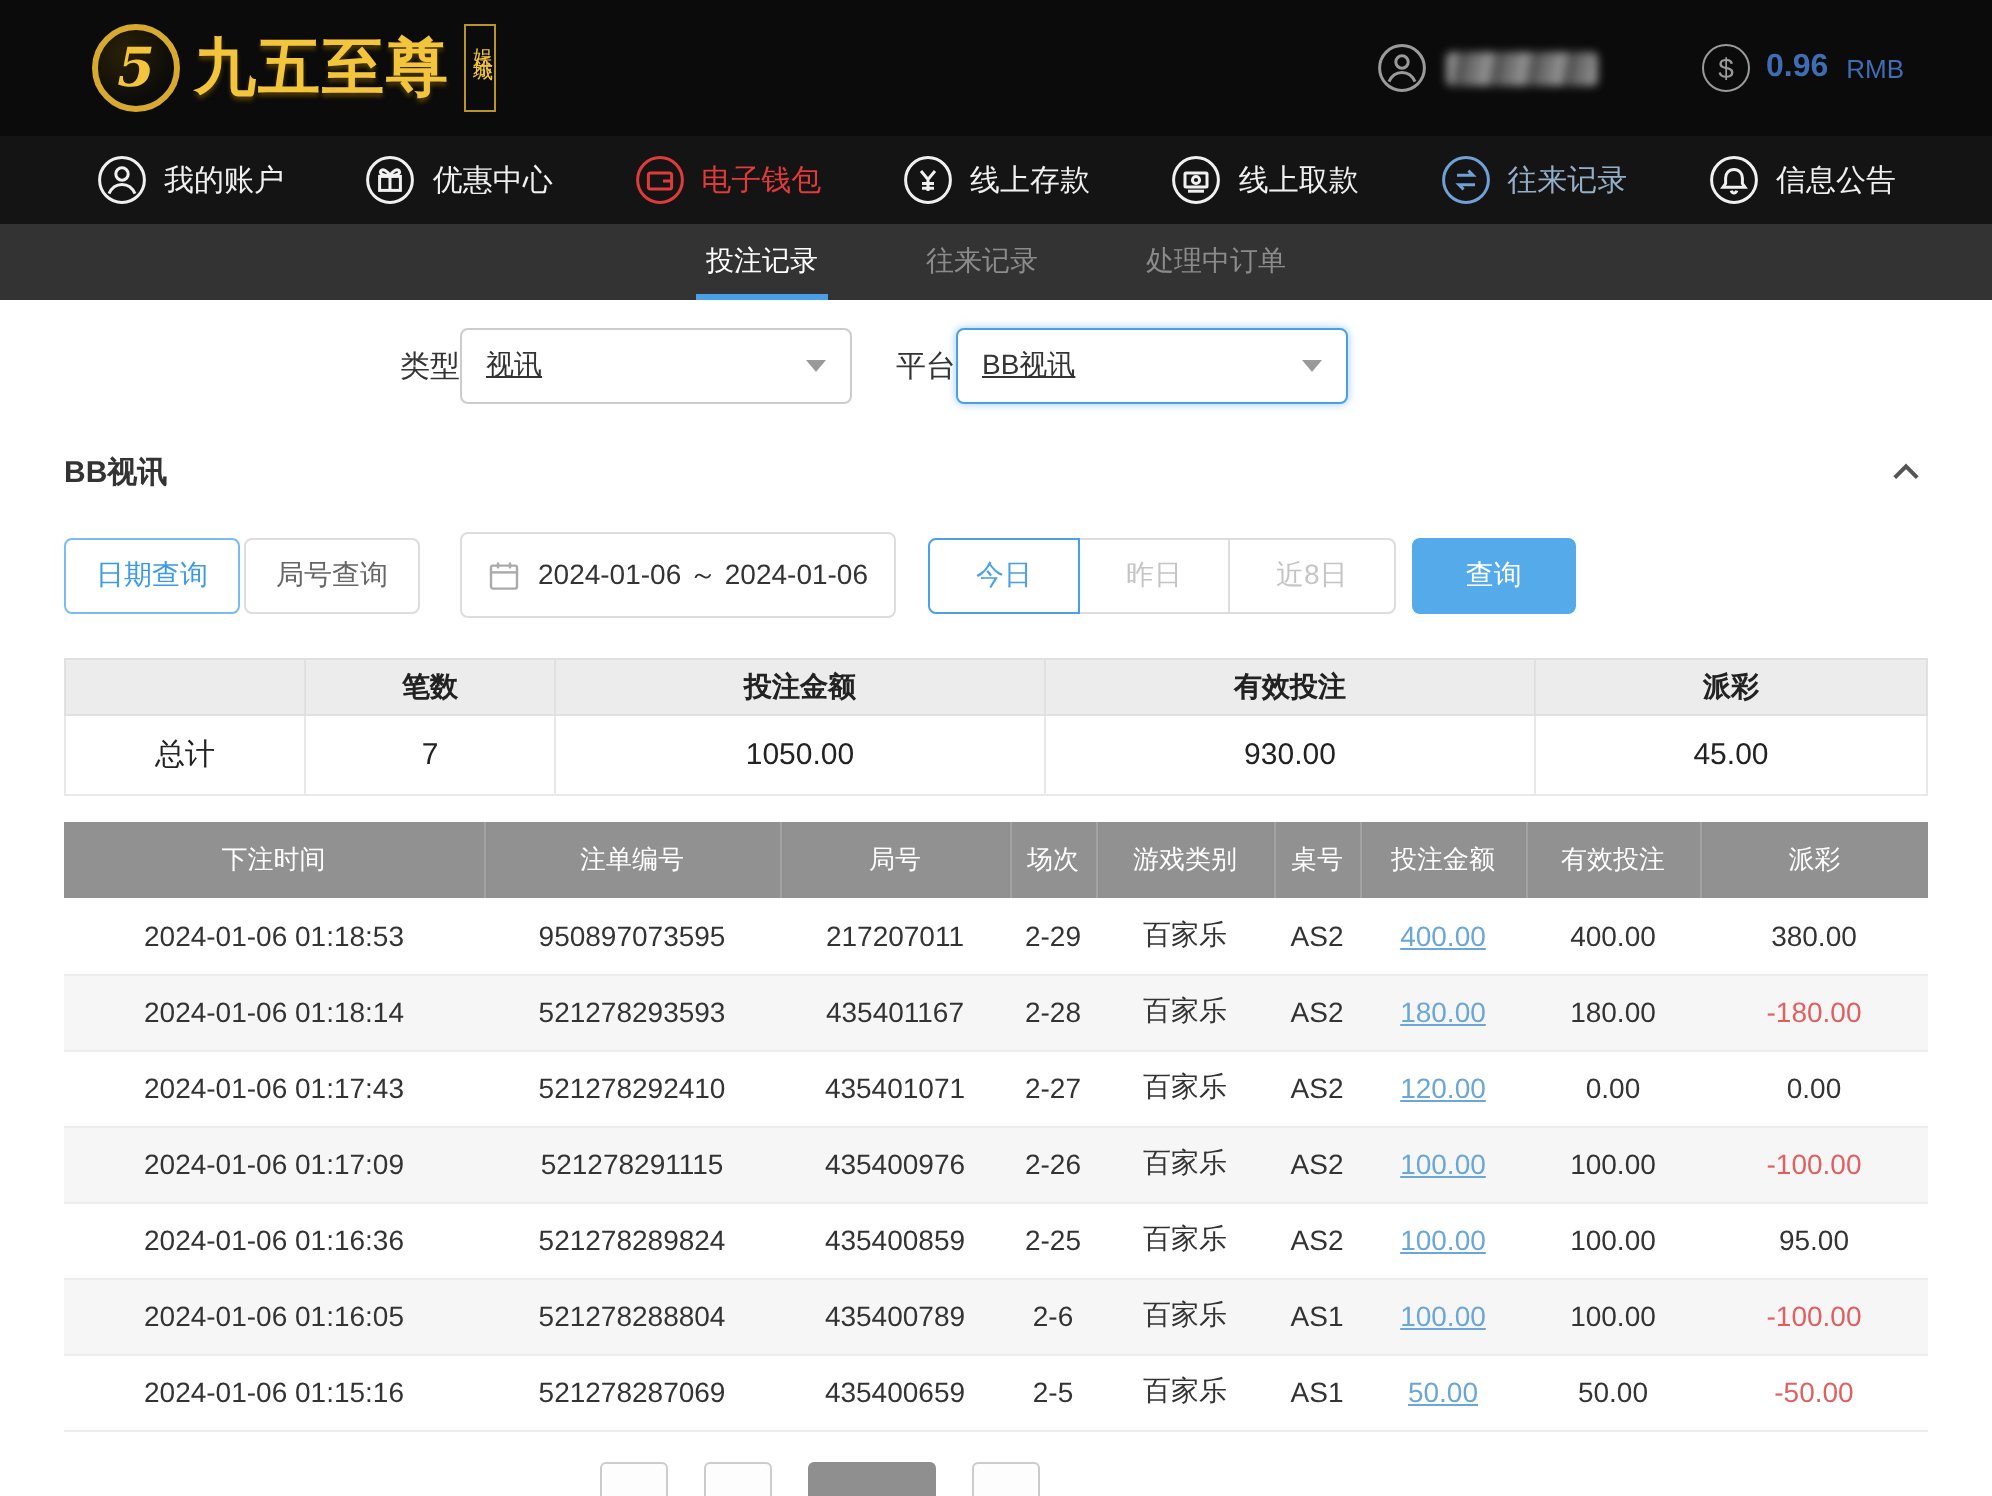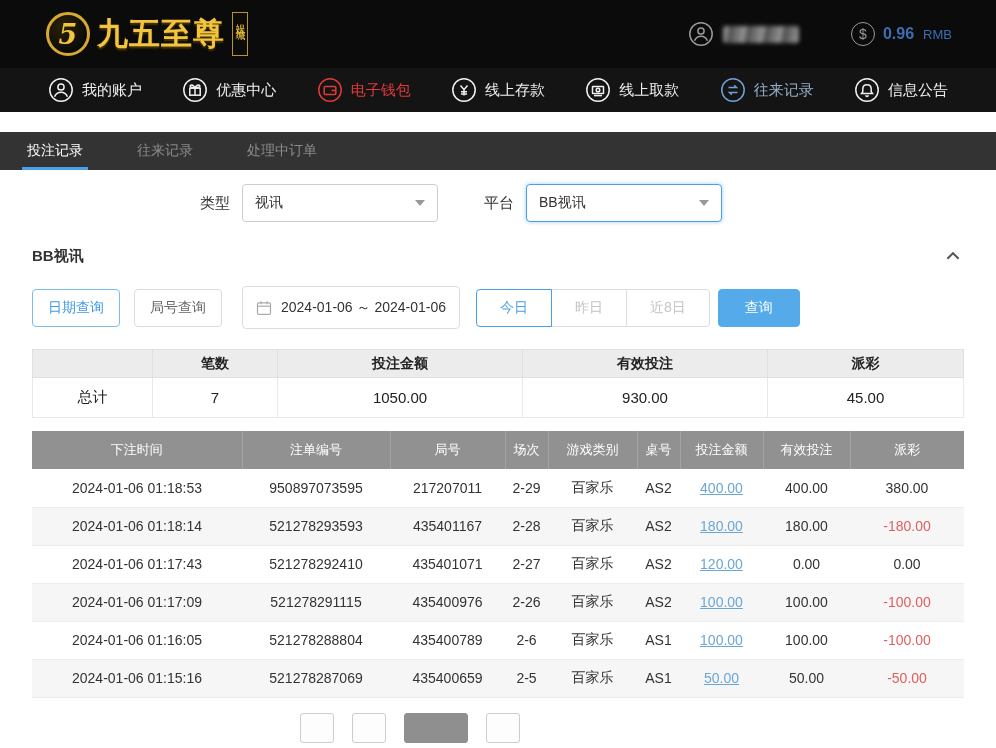--- a/index.html
+++ b/index.html
@@ -32,44 +32,44 @@
 
   
   .mainnav{height:44px;background:#141414;display:flex;align-items:center;justify-content:space-between;padding:0 48px;}
   .nav-item{display:flex;align-items:center;gap:8px;color:#f0f0f0;font-size:15px;cursor:pointer;white-space:nowrap;}
   .nav-item svg{width:26px;height:26px;display:block;}
   .nav-item.nav-red{color:var(--nav-red);}
   .nav-item.nav-blue{color:#6fa0d6;}
   .nav-item.nav-blue .nav-label{color:#94aec8;}
 
   
-  .tabbar{height:38px;background:#333;display:flex;margin-top:20px;}
+  .tabbar{height:38px;background:#333;display:flex;justify-content:center;}
   .tab{margin:0 22px;padding:3px 5px 0 5px;display:flex;align-items:center;color:#8b8b8b;font-size:14px;
     cursor:pointer;border-bottom:3px solid transparent;}
   .tab.active{color:#fff;border-bottom-color:var(--accent);}
 
   
-  .filters{display:flex;align-items:center;padding:14px 0 8px 200px;gap:12px;background:#fff;}
+  .filters{display:flex;align-items:center;padding:14px 0 8px 200px;background:#fff;}
   .filter-label{font-size:15px;color:#333;}
   .select{width:196px;height:38px;border:1px solid #ccc;border-radius:4px;display:flex;align-items:center;
-    justify-content:space-between;padding:0 12px;font-size:14px;color:#333;cursor:pointer;background:#fff;}
+    justify-content:space-between;padding:0 12px;font-size:14px;color:#333;cursor:pointer;background:#fff;text-decoration:underline;}
   .select .caret{width:0;height:0;border-left:5px solid transparent;border-right:5px solid transparent;border-top:6px solid #999;}
   .select.focused{border-color:var(--accent);box-shadow:0 0 4px rgba(74,159,232,.55);}
   .filters .gap{width:22px;}
 
   
   .content{padding:0 32px;}
   .section-head{display:flex;align-items:center;justify-content:space-between;margin-top:10px;height:32px;}
   .section-title{font-size:15px;font-weight:bold;color:#333;}
   .collapse-btn{cursor:pointer;display:flex;padding:2px;}
 
   .query-row{display:flex;align-items:center;margin-top:14px;}
   .btn{height:38px;display:flex;align-items:center;justify-content:center;border-radius:4px;font-size:14px;cursor:pointer;background:#fff;white-space:nowrap;}
   .btn-blue-outline{border:1px solid #7bbcee;color:#3d9ae8;padding:0 15px;}
-  .btn-gray-outline{border:1px solid #ddd;color:#666;padding:0 15px;margin-left:14px;}
+  .btn-gray-outline{border:1px solid #ddd;color:#666;padding:0 15px;margin-left:2px;}
   .date-box{height:43px;border:1px solid #ddd;border-radius:4px;display:flex;align-items:center;gap:9px;
     padding:0 13px;font-size:14px;color:#333;margin-left:20px;cursor:pointer;background:#fff;}
   .seg-group{display:flex;margin-left:16px;}
   .seg{height:38px;padding:0 23px;display:flex;align-items:center;font-size:14px;color:#c5c5c5;
     border:1px solid #ddd;background:#fff;margin-left:-1px;cursor:pointer;}
   .seg:first-child{border-radius:4px 0 0 4px;margin-left:0;}
   .seg:last-child{border-radius:0 4px 4px 0;}
   .seg.active{border-color:var(--accent);color:var(--accent);position:relative;z-index:1;}
   .btn-primary{background:#55aae9;border:1px solid #55aae9;color:#fff;padding:0 26px;margin-left:8px;}
 
@@ -357,20 +357,31 @@
             <td>521278291115</td>
             <td>435400976</td>
             <td>2-26</td>
             <td>百家乐</td>
             <td>AS2</td>
             <td class="amt-link">100.00</td>
             <td>100.00</td>
             <td class="neg">-100.00</td>
           </tr>
           <tr>
+            <td>2024-01-06 01:16:36</td>
+            <td>521278289824</td>
+            <td>435400859</td>
+            <td>2-25</td>
+            <td>百家乐</td>
+            <td>AS2</td>
+            <td class="amt-link">100.00</td>
+            <td>100.00</td>
+            <td>95.00</td>
+          </tr>
+          <tr>
             <td>2024-01-06 01:16:05</td>
             <td>521278288804</td>
             <td>435400789</td>
             <td>2-6</td>
             <td>百家乐</td>
             <td>AS1</td>
             <td class="amt-link">100.00</td>
             <td>100.00</td>
             <td class="neg">-100.00</td>
           </tr>

